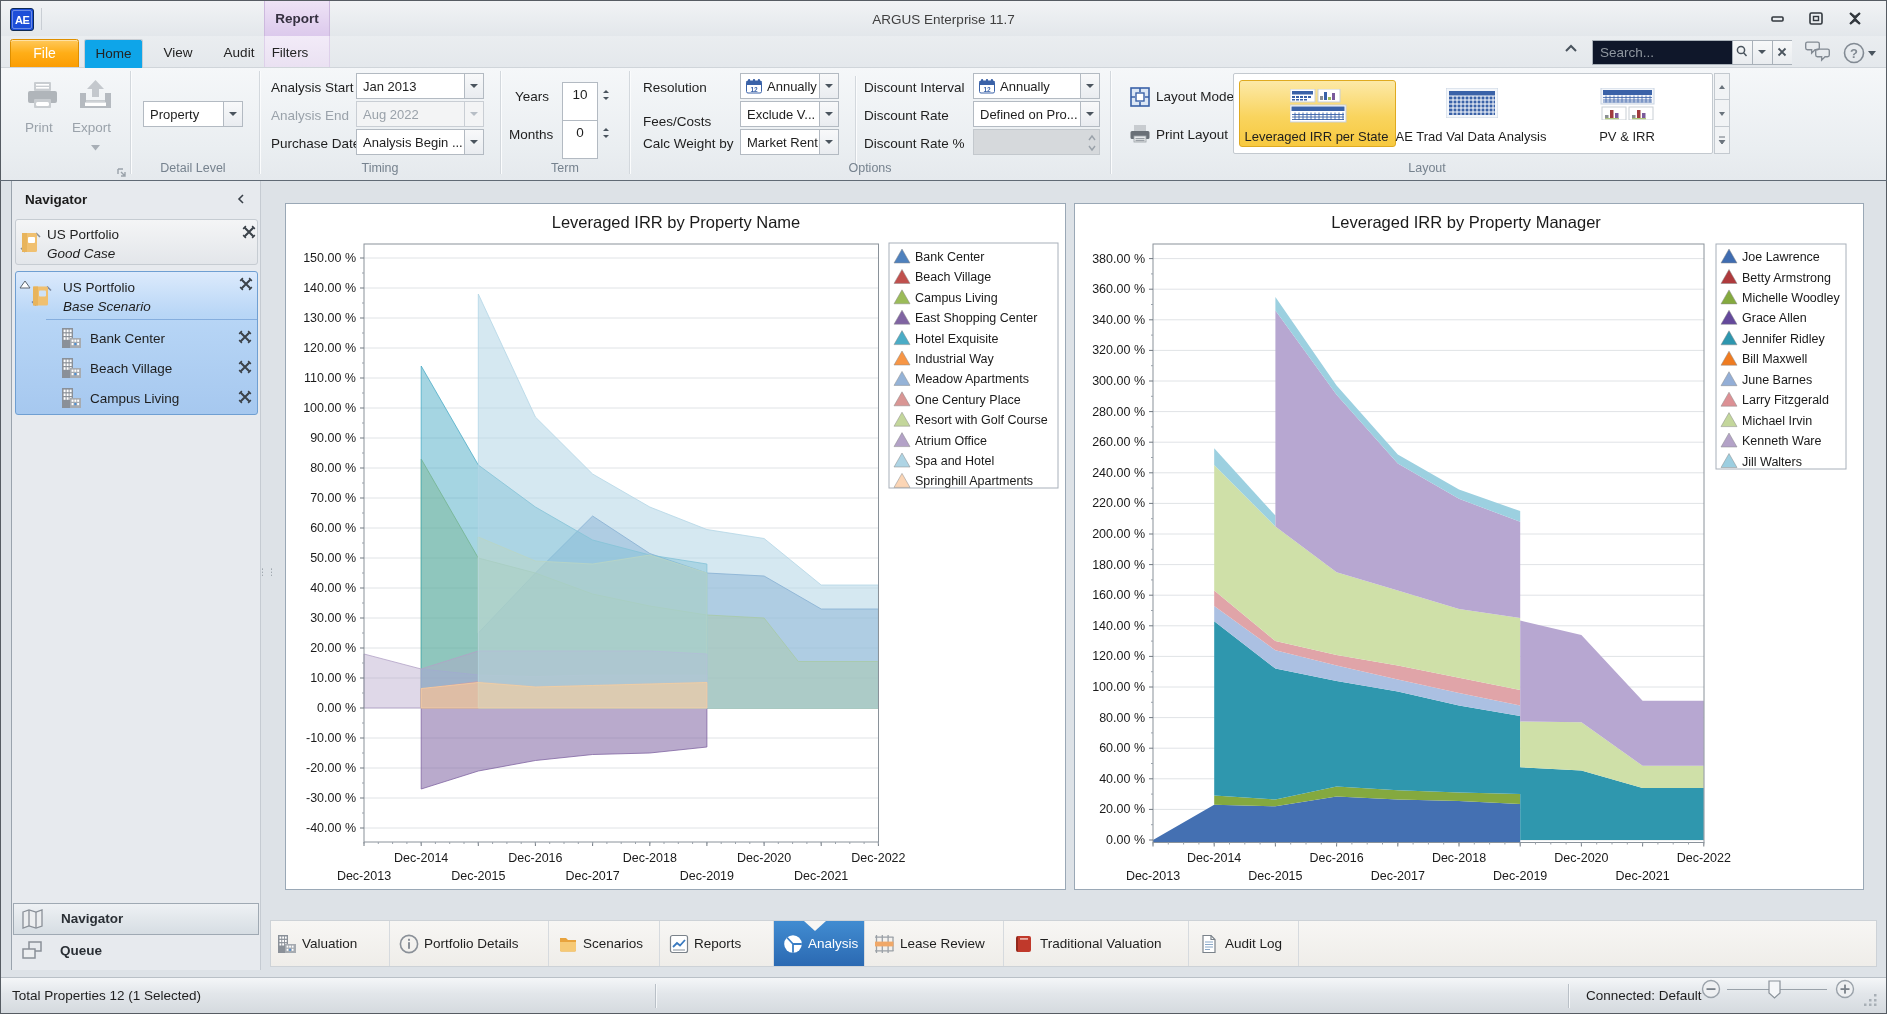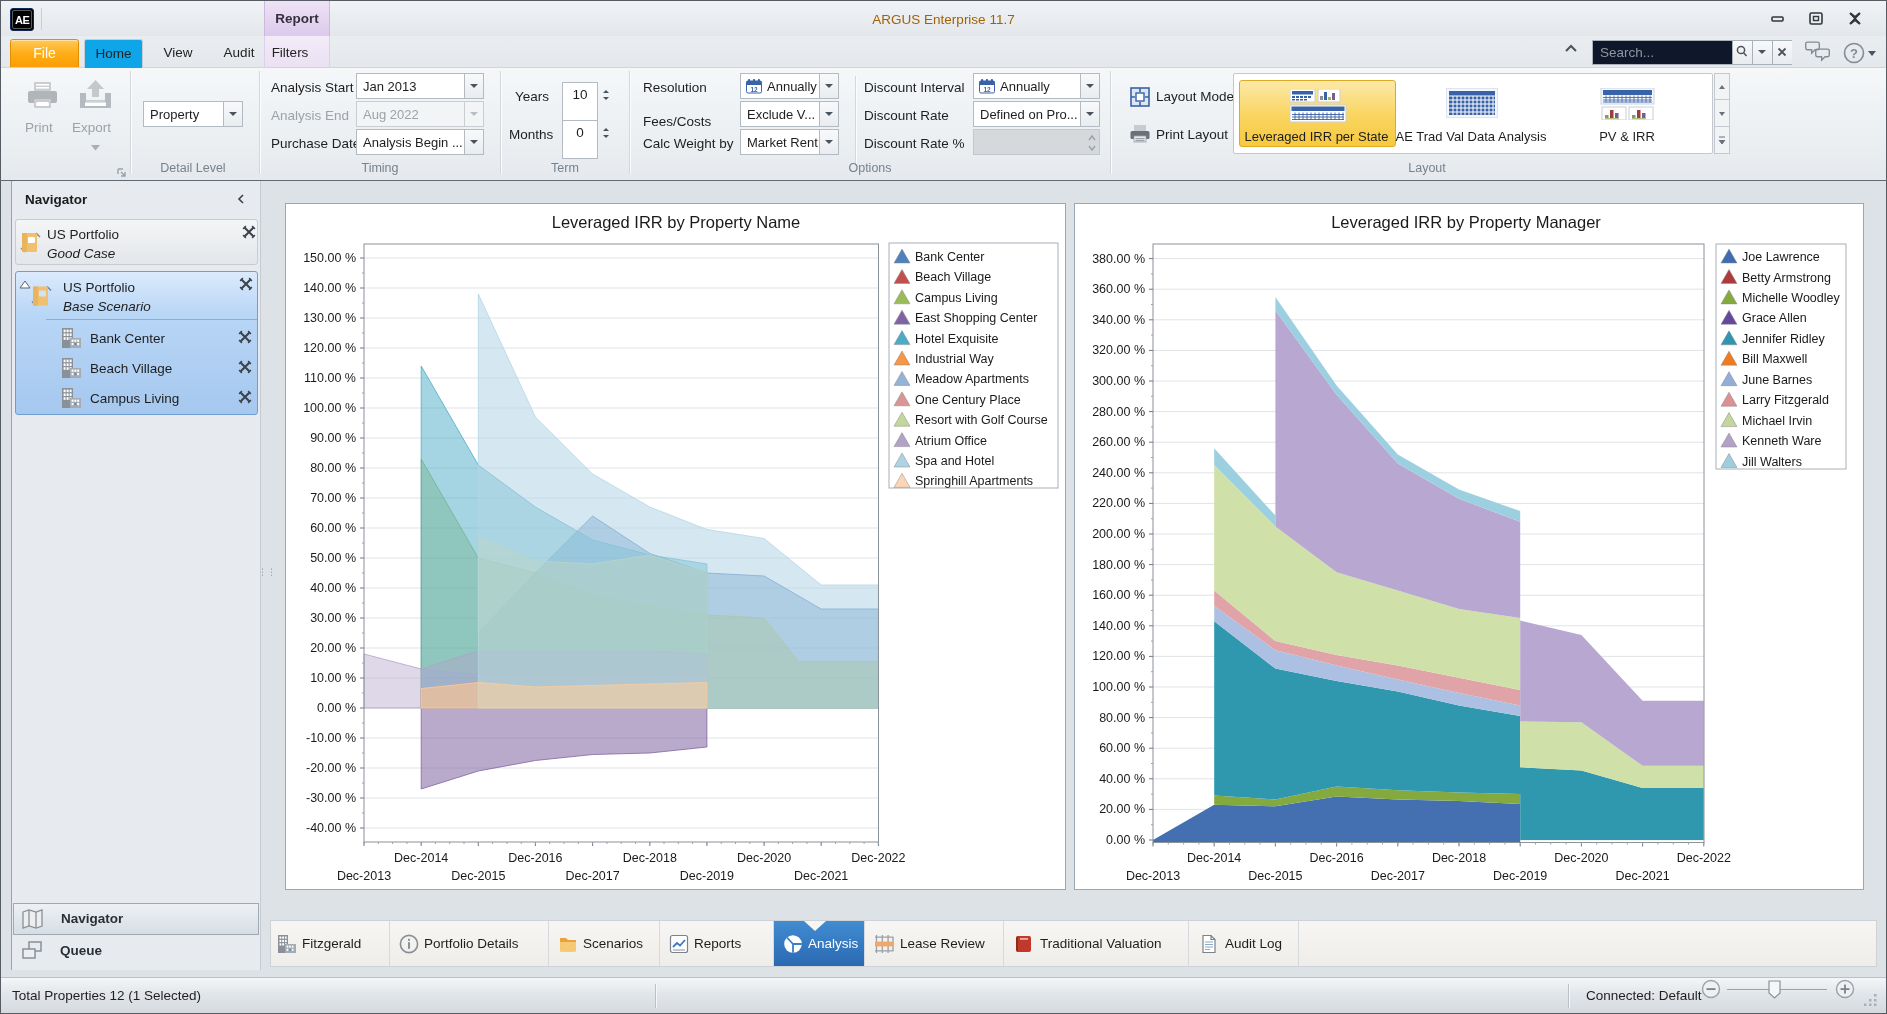--- a/index.html
+++ b/index.html
@@ -2,25 +2,25 @@
 <html><head>
 <meta charset="utf-8">
 <style>
 * { margin:0; padding:0; box-sizing:border-box; }
 html,body { width:1887px; height:1014px; font-family:"Liberation Sans",sans-serif; }
 body { position:relative; background:#dde2e7; overflow:hidden; font-size:13px; color:#1e1e1e; }
 .abs { position:absolute; }
 #frame { position:absolute; inset:0; background:linear-gradient(#edeff2,#dfe3e8); border:1px solid #565c63; }
 #titlebar { position:absolute; left:1px; top:1px; right:1px; height:35px;
   background:linear-gradient(#f1f3f5,#e3e7eb); }
-#appicon { position:absolute; left:10px; top:8px; width:24px; height:23px; background:#000000;
+#appicon { position:absolute; left:10px; top:8px; width:24px; height:23px; background:#1d4ed8;
   border:1px solid #0e2a54; border-radius:3px; }
 #appicon:before { content:""; position:absolute; inset:1px; border:1px solid rgba(255,255,255,.35); border-radius:2px; }
 #appicon span { position:absolute; left:4px; top:5px; font-size:11px; font-weight:bold; color:#fff; letter-spacing:-0.5px; }
-#titletext { position:absolute; left:0; right:0; top:12px; text-align:center; font-size:13.5px; color:#a16207; }
+#titletext { position:absolute; left:0; right:0; top:12px; text-align:center; font-size:13.5px; color:#404040; }
 .winbtn { position:absolute; top:12px; width:30px; height:17px; color:#33393f; text-align:center; }
 .winbtn svg { display:block; margin:0 auto; }
 
 #reporthdr { position:absolute; left:264px; top:1px; width:66px; height:35px;
   background:linear-gradient(#eee3f6,#dcc9ec); border-left:1px solid #cdb9de; border-right:1px solid #cdb9de; }
 #reporthdr span { display:block; text-align:center; margin-top:10px; font-weight:bold; font-size:13.5px; color:#353040; }
 #reportshade { position:absolute; left:264px; top:36px; width:66px; height:31px; background:linear-gradient(#f2ebf8,#eae1f2); border-left:1px solid #ded0ea; border-right:1px solid #ded0ea;}
 
 #tabrow { position:absolute; left:1px; right:1px; top:36px; height:31px; background:linear-gradient(#eaedf0,#e4e8ec); }
 .tab { position:absolute; height:28px; line-height:27px; text-align:center; font-size:13.5px; color:#232323; top:39px; }
@@ -908,21 +908,21 @@
       <rect x="8" y="10" width="11" height="9" fill="#a6abb1"></rect>
       <g fill="#fff">
         <rect x="9.6" y="11.6" width="1.7" height="2"></rect>
         <rect x="12.2" y="11.6" width="1.7" height="2"></rect>
         <rect x="14.8" y="11.6" width="1.7" height="2"></rect>
         <rect x="9.6" y="14.8" width="1.7" height="2"></rect>
         <rect x="14.8" y="14.8" width="1.7" height="2"></rect>
       </g>
       <rect x="12.2" y="14.8" width="1.7" height="2" fill="#4a90d9"></rect>
     </svg>
-  <span class="txt" style="left:31px;">Fitzgerald</span>
+  <span class="txt" style="left:31px;">Valuation</span>
 </div>
 <div class="btab" style="top:921px;left:390px;width:159px;">
   <svg class="bticon" style="left:9px;" viewBox="0 0 20 20">
       <circle cx="10" cy="10" r="8.6" fill="none" stroke="#8a9098" stroke-width="1.6"></circle>
       <rect x="9" y="8.2" width="2" height="6.6" fill="#8a9098"></rect>
       <rect x="9" y="4.8" width="2" height="2" fill="#8a9098"></rect>
     </svg>
   <span class="txt" style="left:34px;">Portfolio Details</span>
 </div>
 <div class="btab" style="top:921px;left:549px;width:111px;">

